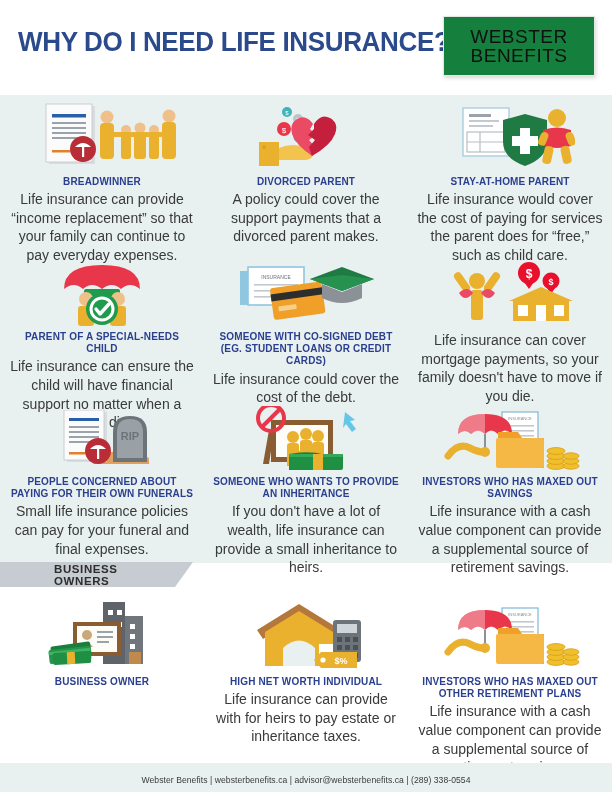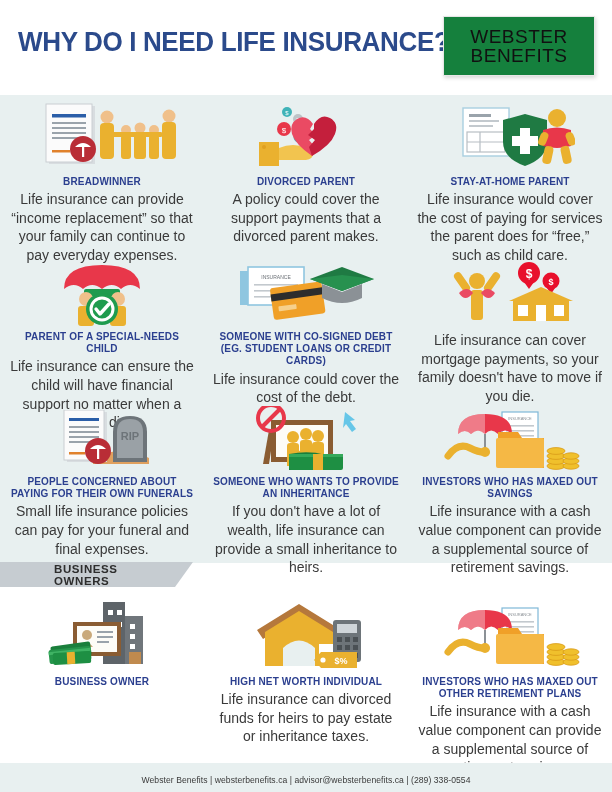--- a/index.html
+++ b/index.html
@@ -422,21 +422,21 @@
             <rect x="96" y="53" width="5" height="5"></rect>
               <rect x="104" y="53" width="5" height="5"></rect>
               <rect x="112" y="53" width="5" height="5"></rect>
           </g>
           <path d="M80 52 l36 0 l0 16 l-36 0 l-7 -8 z" fill="#eab12f"></path>
           <circle cx="82" cy="60" r="2.6" fill="#ffffff"></circle>
           <text x="100" y="64" font-size="9" fill="#ffffff" text-anchor="middle" font-family="Liberation Sans" font-weight="bold">$%</text>
         </svg>
       </div>
       <div class="cell-title">HIGH NET WORTH INDIVIDUAL</div>
-      <div class="cell-body">Life insurance can divorced funds for heirs to pay estate or inheritance taxes.</div>
+      <div class="cell-body">Life insurance can provide with for heirs to pay estate or inheritance taxes.</div>
     </div>
 
     <div class="cell">
       <div class="icon-wrap tall">
         <svg width="140" height="68" viewBox="0 0 140 68">
           <rect x="62" y="4" width="36" height="42" fill="#ffffff" stroke="#7fb8d8" stroke-width="1.2"></rect>
           <text x="80" y="12" font-size="4" fill="#8b9196" text-anchor="middle" font-family="Liberation Sans">INSURANCE</text>
           <rect x="66" y="17" width="28" height="1.6" fill="#c3c9ce"></rect>
           <rect x="66" y="22" width="28" height="1.6" fill="#c3c9ce"></rect>
           <rect x="66" y="27" width="28" height="1.6" fill="#c3c9ce"></rect>

